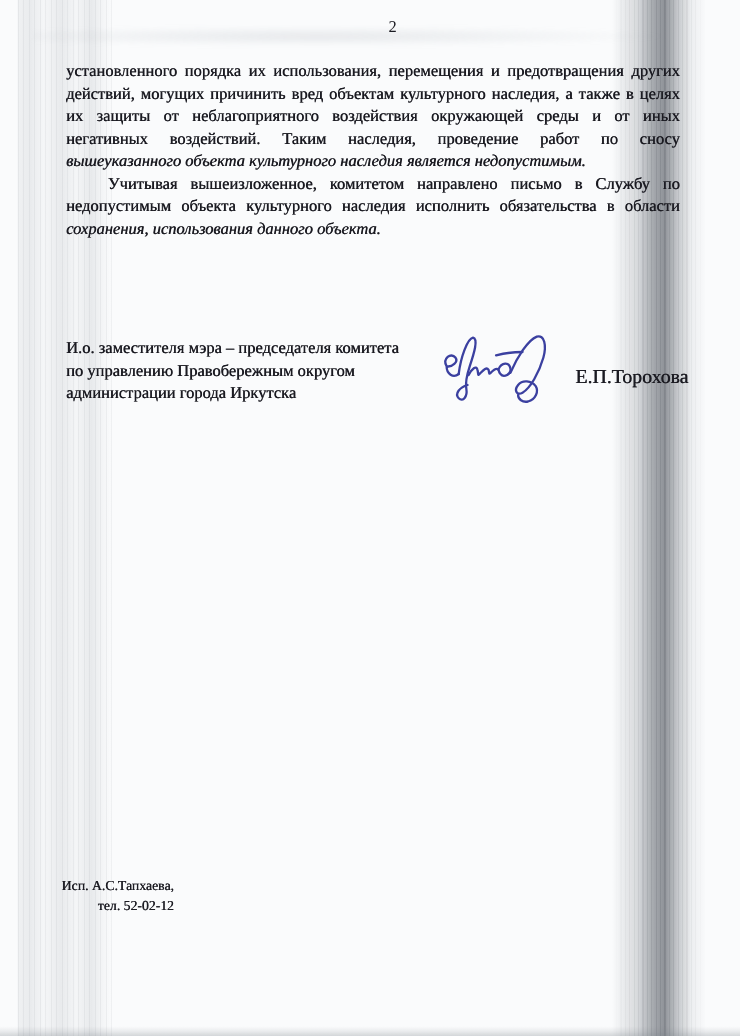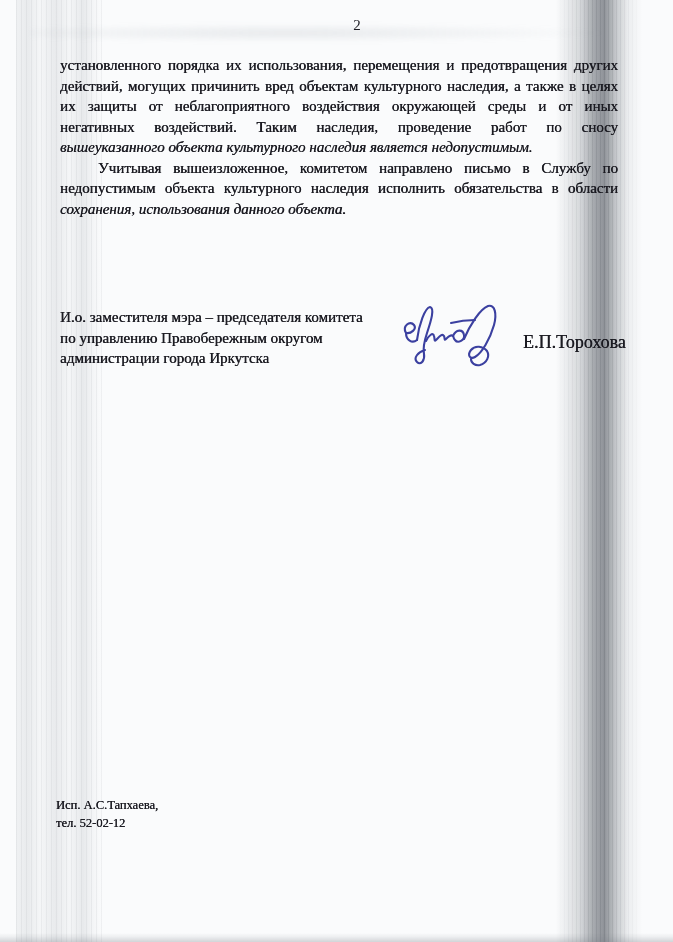--- a/index.html
+++ b/index.html
@@ -85,20 +85,21 @@
   }
   .signer{
     position:absolute;left:523px;top:332px;
     font-size:18px;text-shadow:0.35px 0 0 currentColor;white-space:nowrap;
   }
   .sig-svg{position:absolute;left:396px;top:299px;width:125px;height:85px;}
   .footer{
     position:absolute;left:56px;top:797px;
     font-size:12.5px;line-height:17.5px;
     text-shadow:0.25px 0 0 currentColor;
+    text-align:right;
   }
 </style>
 </head>
 <body>
 
 <div class="page" style="color: rgb(27, 27, 34); background: rgb(250, 251, 252);">
 
   <div class="streak streak-left"></div>
   <div class="streak streak-left-lines"></div>
   <div class="streak streak-right"></div>

